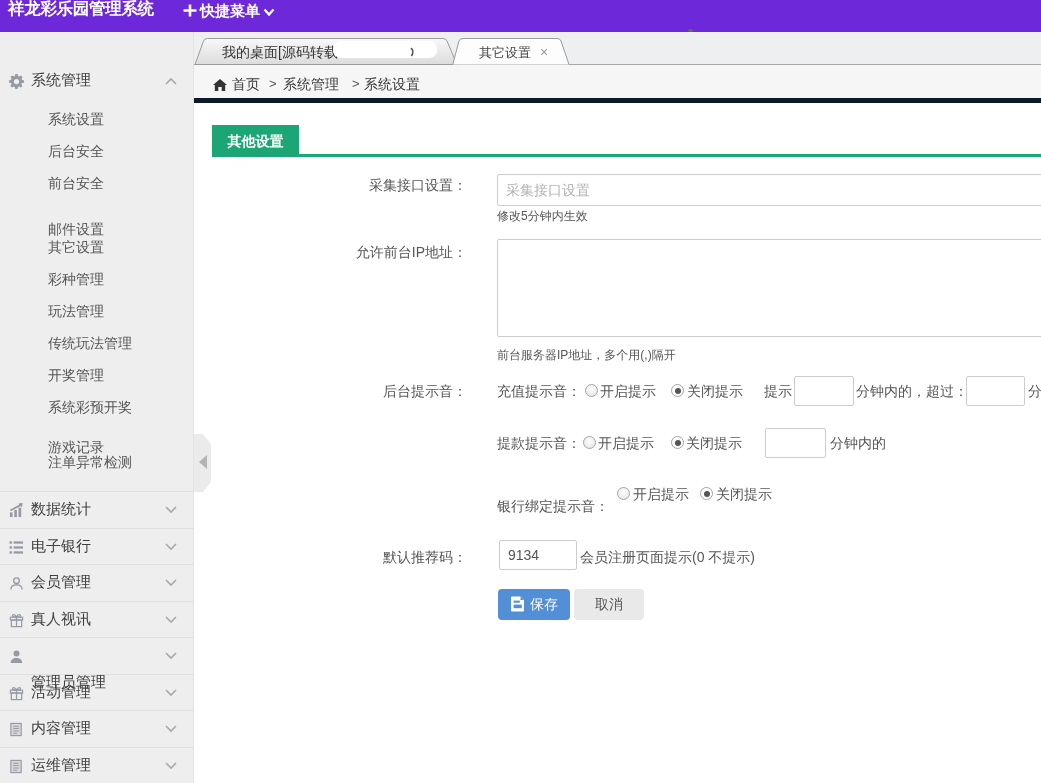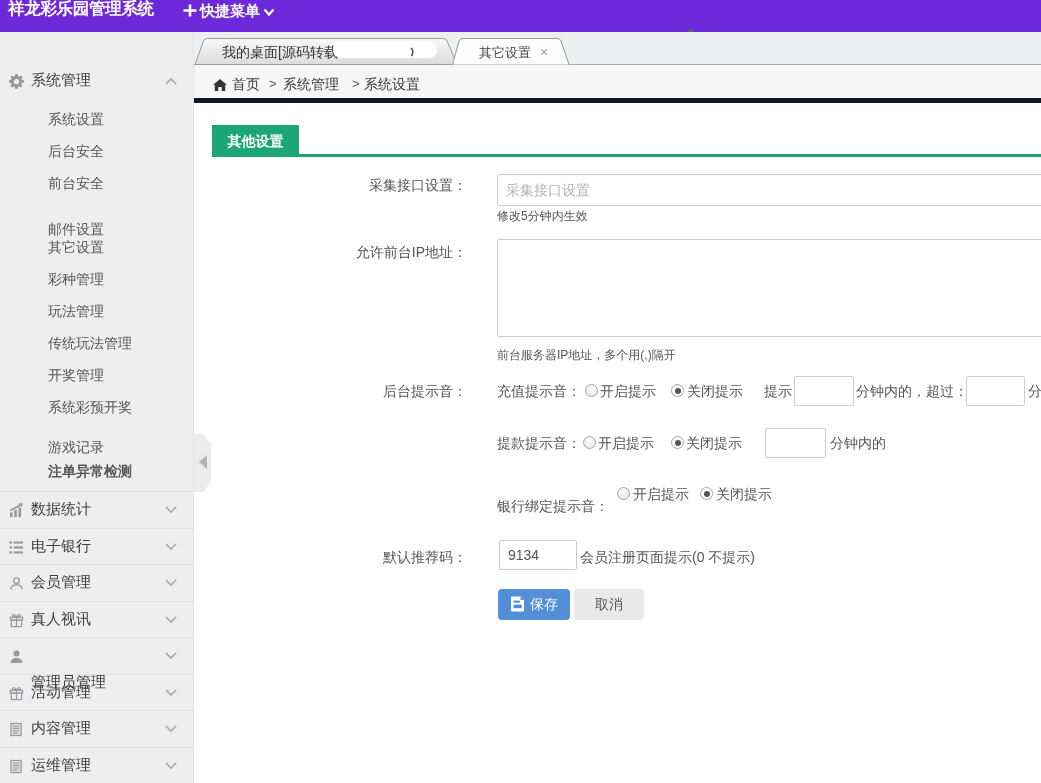--- a/index.html
+++ b/index.html
@@ -84,21 +84,21 @@
     <div class="sub" style="top:103px;">后台安全</div>
     <div class="sub" style="top:135px;">前台安全</div>
     <div class="sub" style="top:167px;margin-top:14px;">邮件设置</div>
     <div class="sub" style="top:199px;">其它设置</div>
     <div class="sub" style="top:231px;">彩种管理</div>
     <div class="sub" style="top:263px;">玩法管理</div>
     <div class="sub" style="top:295px;">传统玩法管理</div>
     <div class="sub" style="top:327px;">开奖管理</div>
     <div class="sub" style="top:359px;">系统彩预开奖</div>
     <div class="sub" style="top:391px;margin-top:8px;">游戏记录</div>
-    <div class="sub" style="top:423px;font-weight:bold;">注单异常检测</div>
+    <div class="sub" style="top:414px;">注单异常检测</div>
 
     <div id="groups">
         <div class="gline" style="top:459px"></div>
         <div class="grp" style="top:460px;height:36px;">
           <svg class="gicon" style="top:11px" width="15" height="15" viewBox="0 0 16 16">
             <g fill="#959aa3">
               <rect x="1" y="10" width="2.8" height="5"></rect>
               <rect x="5.6" y="7.5" width="2.8" height="7.5"></rect>
               <rect x="10.2" y="5" width="2.8" height="10"></rect>
               <path d="M1 7.2 L10.8 1.8 L9.9 0.4 L14.6 0 L13.8 4.6 L12.6 3.2 L2 8.8 Z"></path>

